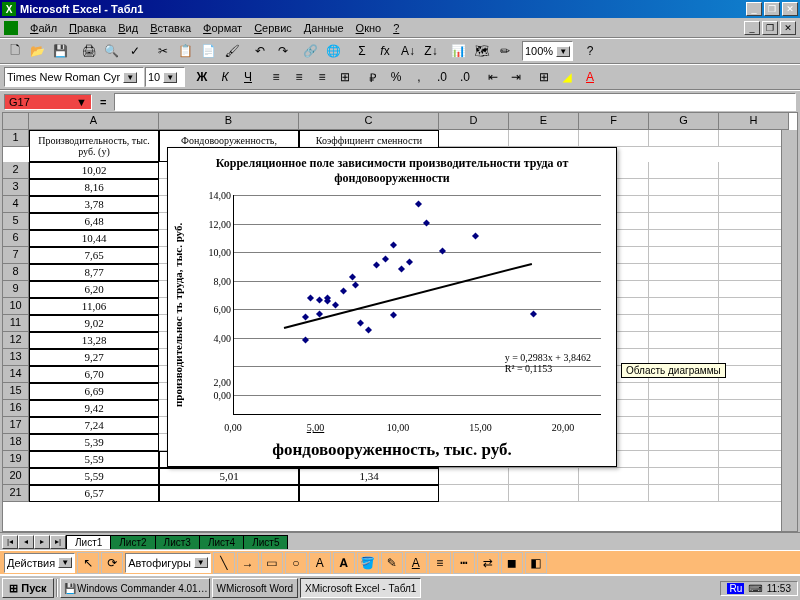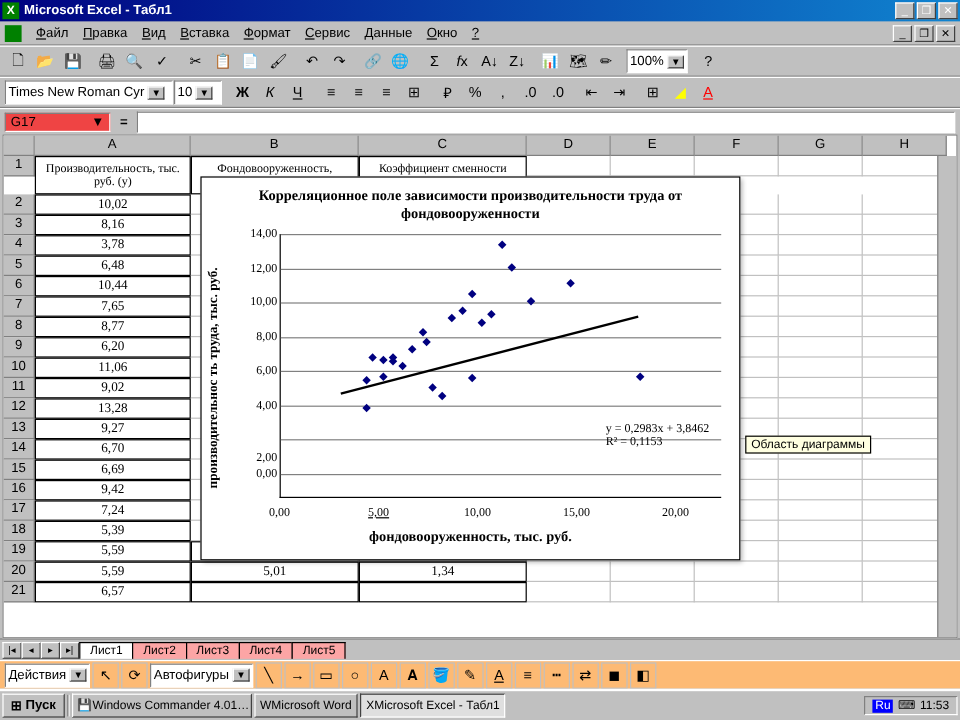--- a/index.html
+++ b/index.html
@@ -30,29 +30,29 @@
 .hdr-cell { border: 1px solid #000; font-family: "Times New Roman", serif; font-size: 10px; text-align: center; padding: 4px 2px; height: auto; }
 .chart-overlay { position: absolute; left: 164px; top: 34px; width: 450px; height: 320px; background: #fff; border: 1px solid #000; box-shadow: 2px 2px 4px rgba(0,0,0,0.3); }
 .chart-title { text-align: center; font-family: "Times New Roman", serif; font-weight: bold; font-size: 12px; padding: 8px 20px 4px; }
 .chart-body { display: flex; height: 250px; }
 .y-label { writing-mode: vertical-rl; transform: rotate(180deg); font-family: "Times New Roman", serif; font-weight: bold; font-size: 11px; text-align: center; padding: 4px; }
 .plot-area { flex: 1; position: relative; margin: 5px 15px 5px 5px; }
 .plot-grid { position: absolute; left: 40px; top: 0; right: 0; bottom: 20px; border-left: 1px solid #000; border-bottom: 1px solid #000; }
 .gridline { position: absolute; left: 0; right: 0; border-top: 1px solid #808080; }
 .y-tick { position: absolute; left: 0; width: 38px; text-align: right; font-size: 10px; font-family: "Times New Roman", serif; transform: translateY(-50%); }
 .x-tick { position: absolute; bottom: 2px; font-size: 10px; font-family: "Times New Roman", serif; transform: translateX(-50%); }
-.x-label { text-align: center; font-family: "Times New Roman", serif; font-weight: bold; font-size: 12px; }
+.x-label { text-align: center; font-family: "Times New Roman", serif; font-weight: bold; font-size: 17px; }
 .point { position: absolute; width: 5px; height: 5px; background: #000080; transform: rotate(45deg) translate(-50%, -50%); }
 .trendline { position: absolute; height: 2px; background: #000; transform-origin: left center; }
 .eq-text { position: absolute; font-size: 10px; font-family: "Times New Roman", serif; }
 .tooltip { position: absolute; background: #ffffe1; border: 1px solid #000; padding: 1px 4px; font-size: 10px; }
 .sheet-tabs { background: #c0c0c0; display: flex; align-items: center; height: 18px; border-top: 1px solid #808080; padding: 0 2px; }
 .nav-btn { width: 16px; height: 14px; border: 1px solid; border-color: #fff #404040 #404040 #fff; background: #c0c0c0; display: flex; align-items: center; justify-content: center; font-size: 8px; cursor: pointer; }
 .tab { padding: 1px 8px; background: #fff; border: 1px solid #000; border-bottom: none; font-size: 10px; cursor: pointer; margin-right: -1px; }
-.tab.inactive { background: #fca5a5; }
+.tab.inactive { background: #15803d; }
 .bottom-toolbar { background: #fdba74; display: flex; align-items: center; height: 24px; border-top: 1px solid #fff; padding: 2px 4px; gap: 2px; }
 .statusbar { background: #c0c0c0; display: flex; align-items: center; height: 20px; border-top: 1px solid #fff; padding: 2px 4px; }
 .status-cell { border: 1px solid; border-color: #808080 #fff #fff #808080; padding: 1px 8px; height: 16px; font-size: 10px; }
 .taskbar { position: absolute; bottom: 0; left: 0; right: 0; height: 26px; background: #c0c0c0; border-top: 2px solid #fff; display: flex; align-items: center; padding: 2px; gap: 2px; }
 .start-btn { height: 20px; border: 1px solid; border-color: #fff #404040 #404040 #fff; padding: 0 6px; display: flex; align-items: center; font-weight: bold; font-size: 11px; cursor: pointer; }
 .task-btn { height: 20px; border: 1px solid; border-color: #fff #404040 #404040 #fff; padding: 0 4px; display: flex; align-items: center; font-size: 10px; cursor: pointer; max-width: 150px; overflow: hidden; white-space: nowrap; }
 .task-btn.active { border-color: #404040 #fff #fff #404040; background: #dfdfdf; }
 .tray { margin-left: auto; border: 1px solid; border-color: #808080 #fff #fff #808080; padding: 1px 6px; display: flex; align-items: center; gap: 4px; font-size: 10px; }
 .scrollbar-v { position: absolute; right: 0; top: 17px; bottom: 0; width: 16px; background: #c0c0c0; border-left: 1px solid #808080; }
 .scrollbar-h { position: absolute; right: 16px; left: 200px; bottom: 0; height: 16px; background: #dfdfdf; }

